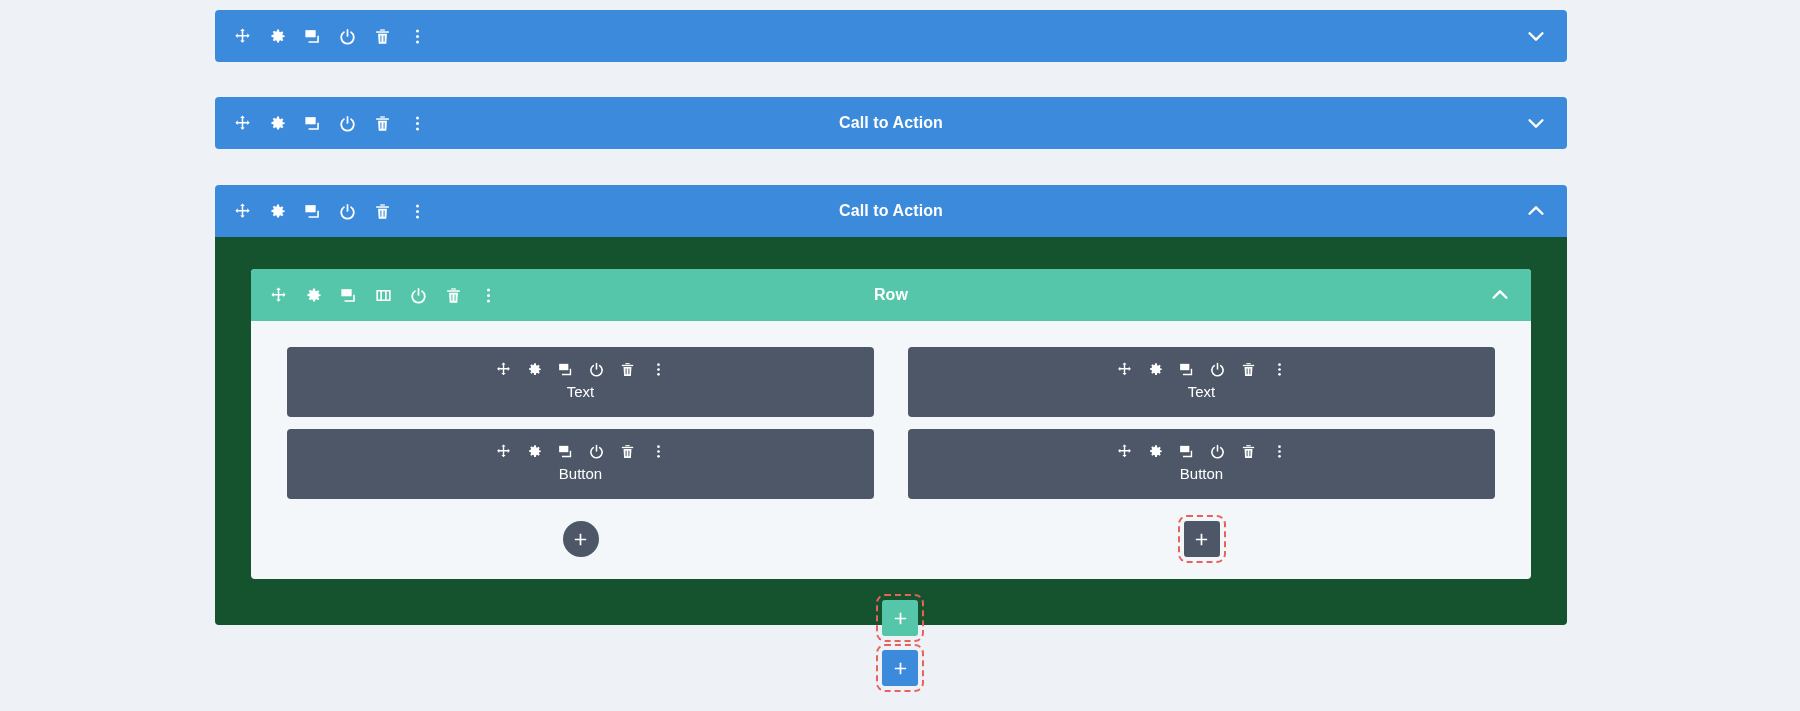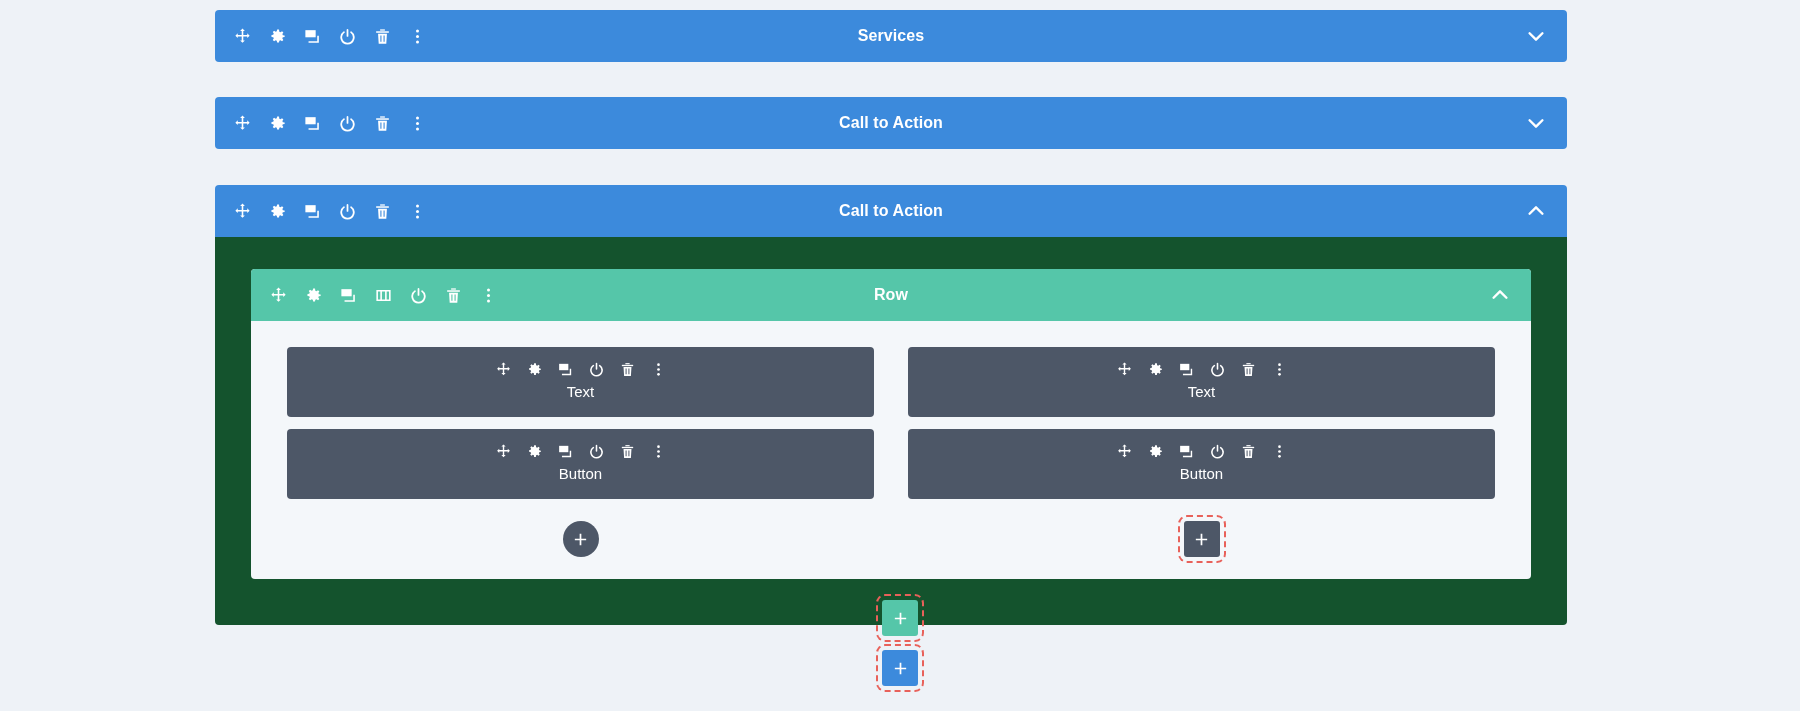--- a/index.html
+++ b/index.html
@@ -156,21 +156,20 @@
             </svg>
           </span>
         <span class="ic">
             <svg viewBox="0 0 24 24">
               <circle cx="12" cy="5.2" r="1.9"></circle>
               <circle cx="12" cy="12" r="1.9"></circle>
               <circle cx="12" cy="18.8" r="1.9"></circle>
             </svg>
           </span>
       </div>
-      <div class="bar-title">Services</div>
       <span class="chev"><svg viewBox="0 0 24 24">
             <polyline points="5,9 12,16 19,9"></polyline>
           </svg></span>
     </div>
   </div>
 
   <div class="section" style="top:97px;">
     <div class="bar collapsed sec-head">
       <div class="icons">
         <span class="ic">

